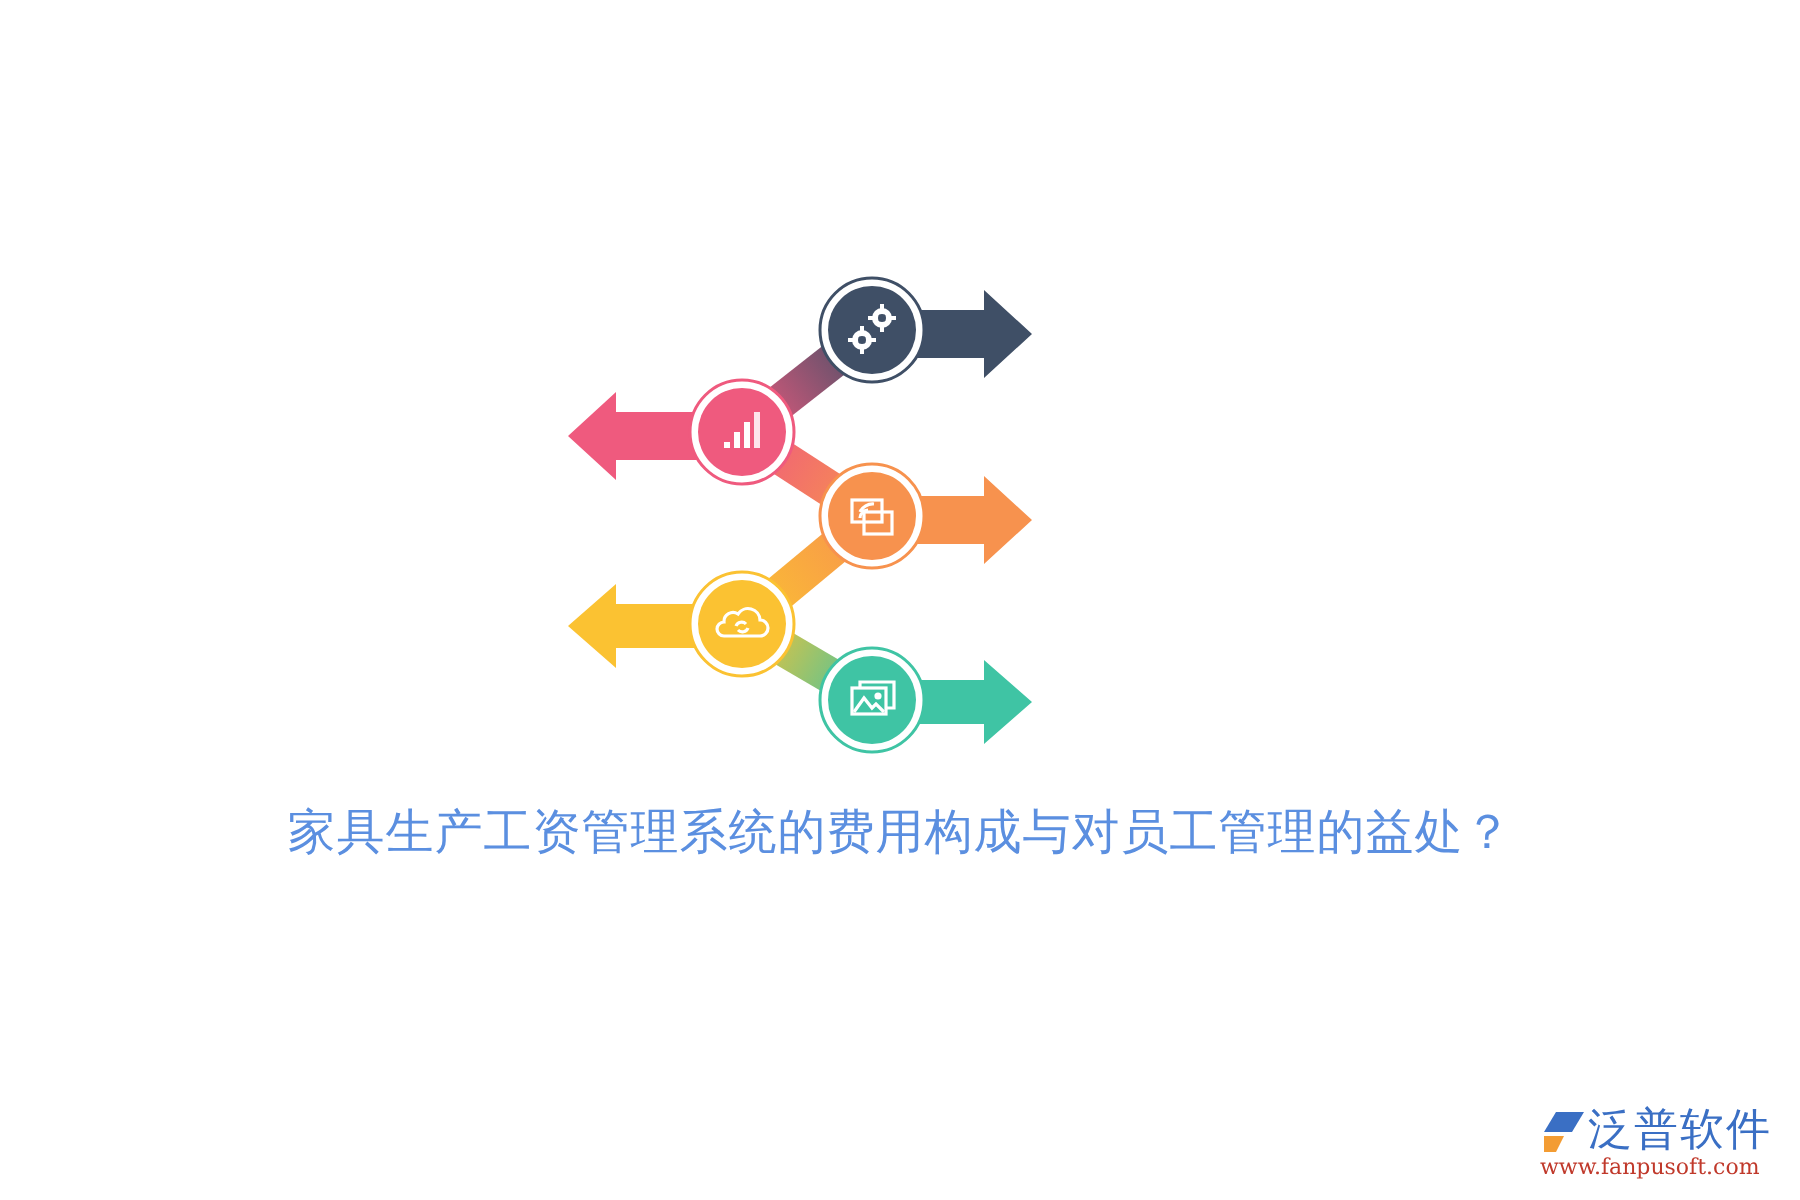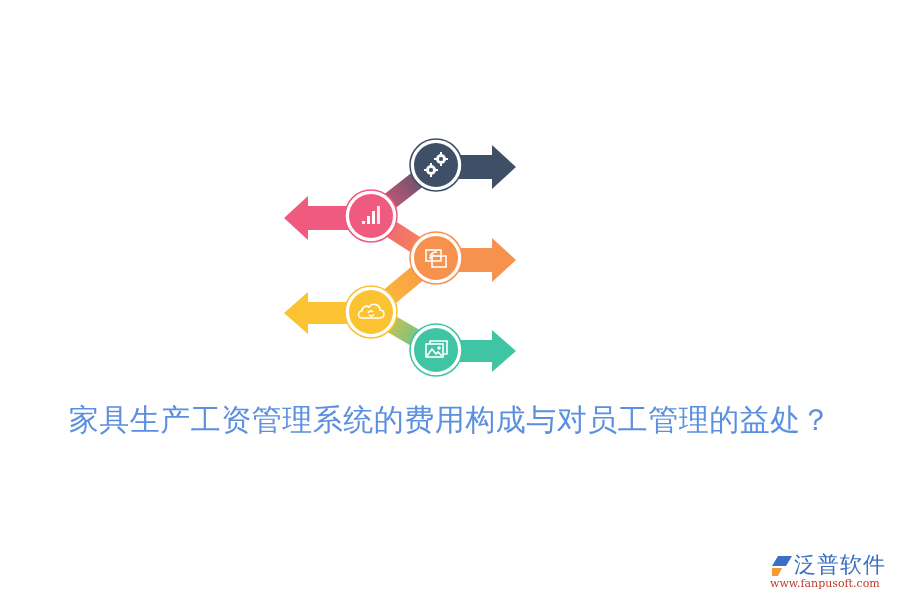--- a/index.html
+++ b/index.html
@@ -1,18 +1,18 @@
 <!DOCTYPE html>
 <html><head>
 <meta charset="utf-8">
 <style>
   html, body { margin: 0; padding: 0; }
   body { width: 900px; height: 600px; background: #ffffff; position: relative; overflow: hidden; font-family: "DejaVu Sans", sans-serif; }
   #diagram { position: absolute; left: 0; top: 0; width: 900px; height: 600px; }
-  .title { position: absolute; left: 0; width: 900px; top: 400px; text-align: center; font-size: 30px; color: #5b8fe0; letter-spacing: 0.5px; }
+  .title { position: absolute; left: 0; width: 900px; top: 400px; text-align: center; font-size: 24px; color: #5b8fe0; letter-spacing: 0.5px; }
   .logo { position: absolute; left: 768px; top: 550px; width: 130px; height: 45px; }
   .logo-cn { position: absolute; left: 26px; top: 0; font-size: 22px; color: #3a6fc4; letter-spacing: 1px; }
   .logo-url { position: absolute; left: 2px; top: 27px; font-family: "DejaVu Serif", serif; font-size: 11px; color: #c0392b; text-align: center; }
   .logo-mark { position: absolute; left: 2px; top: 4px; }
 </style>
 </head>
 <body>
 
 <svg id="diagram" viewBox="0 0 900 600" xmlns="http://www.w3.org/2000/svg">
   <defs>

